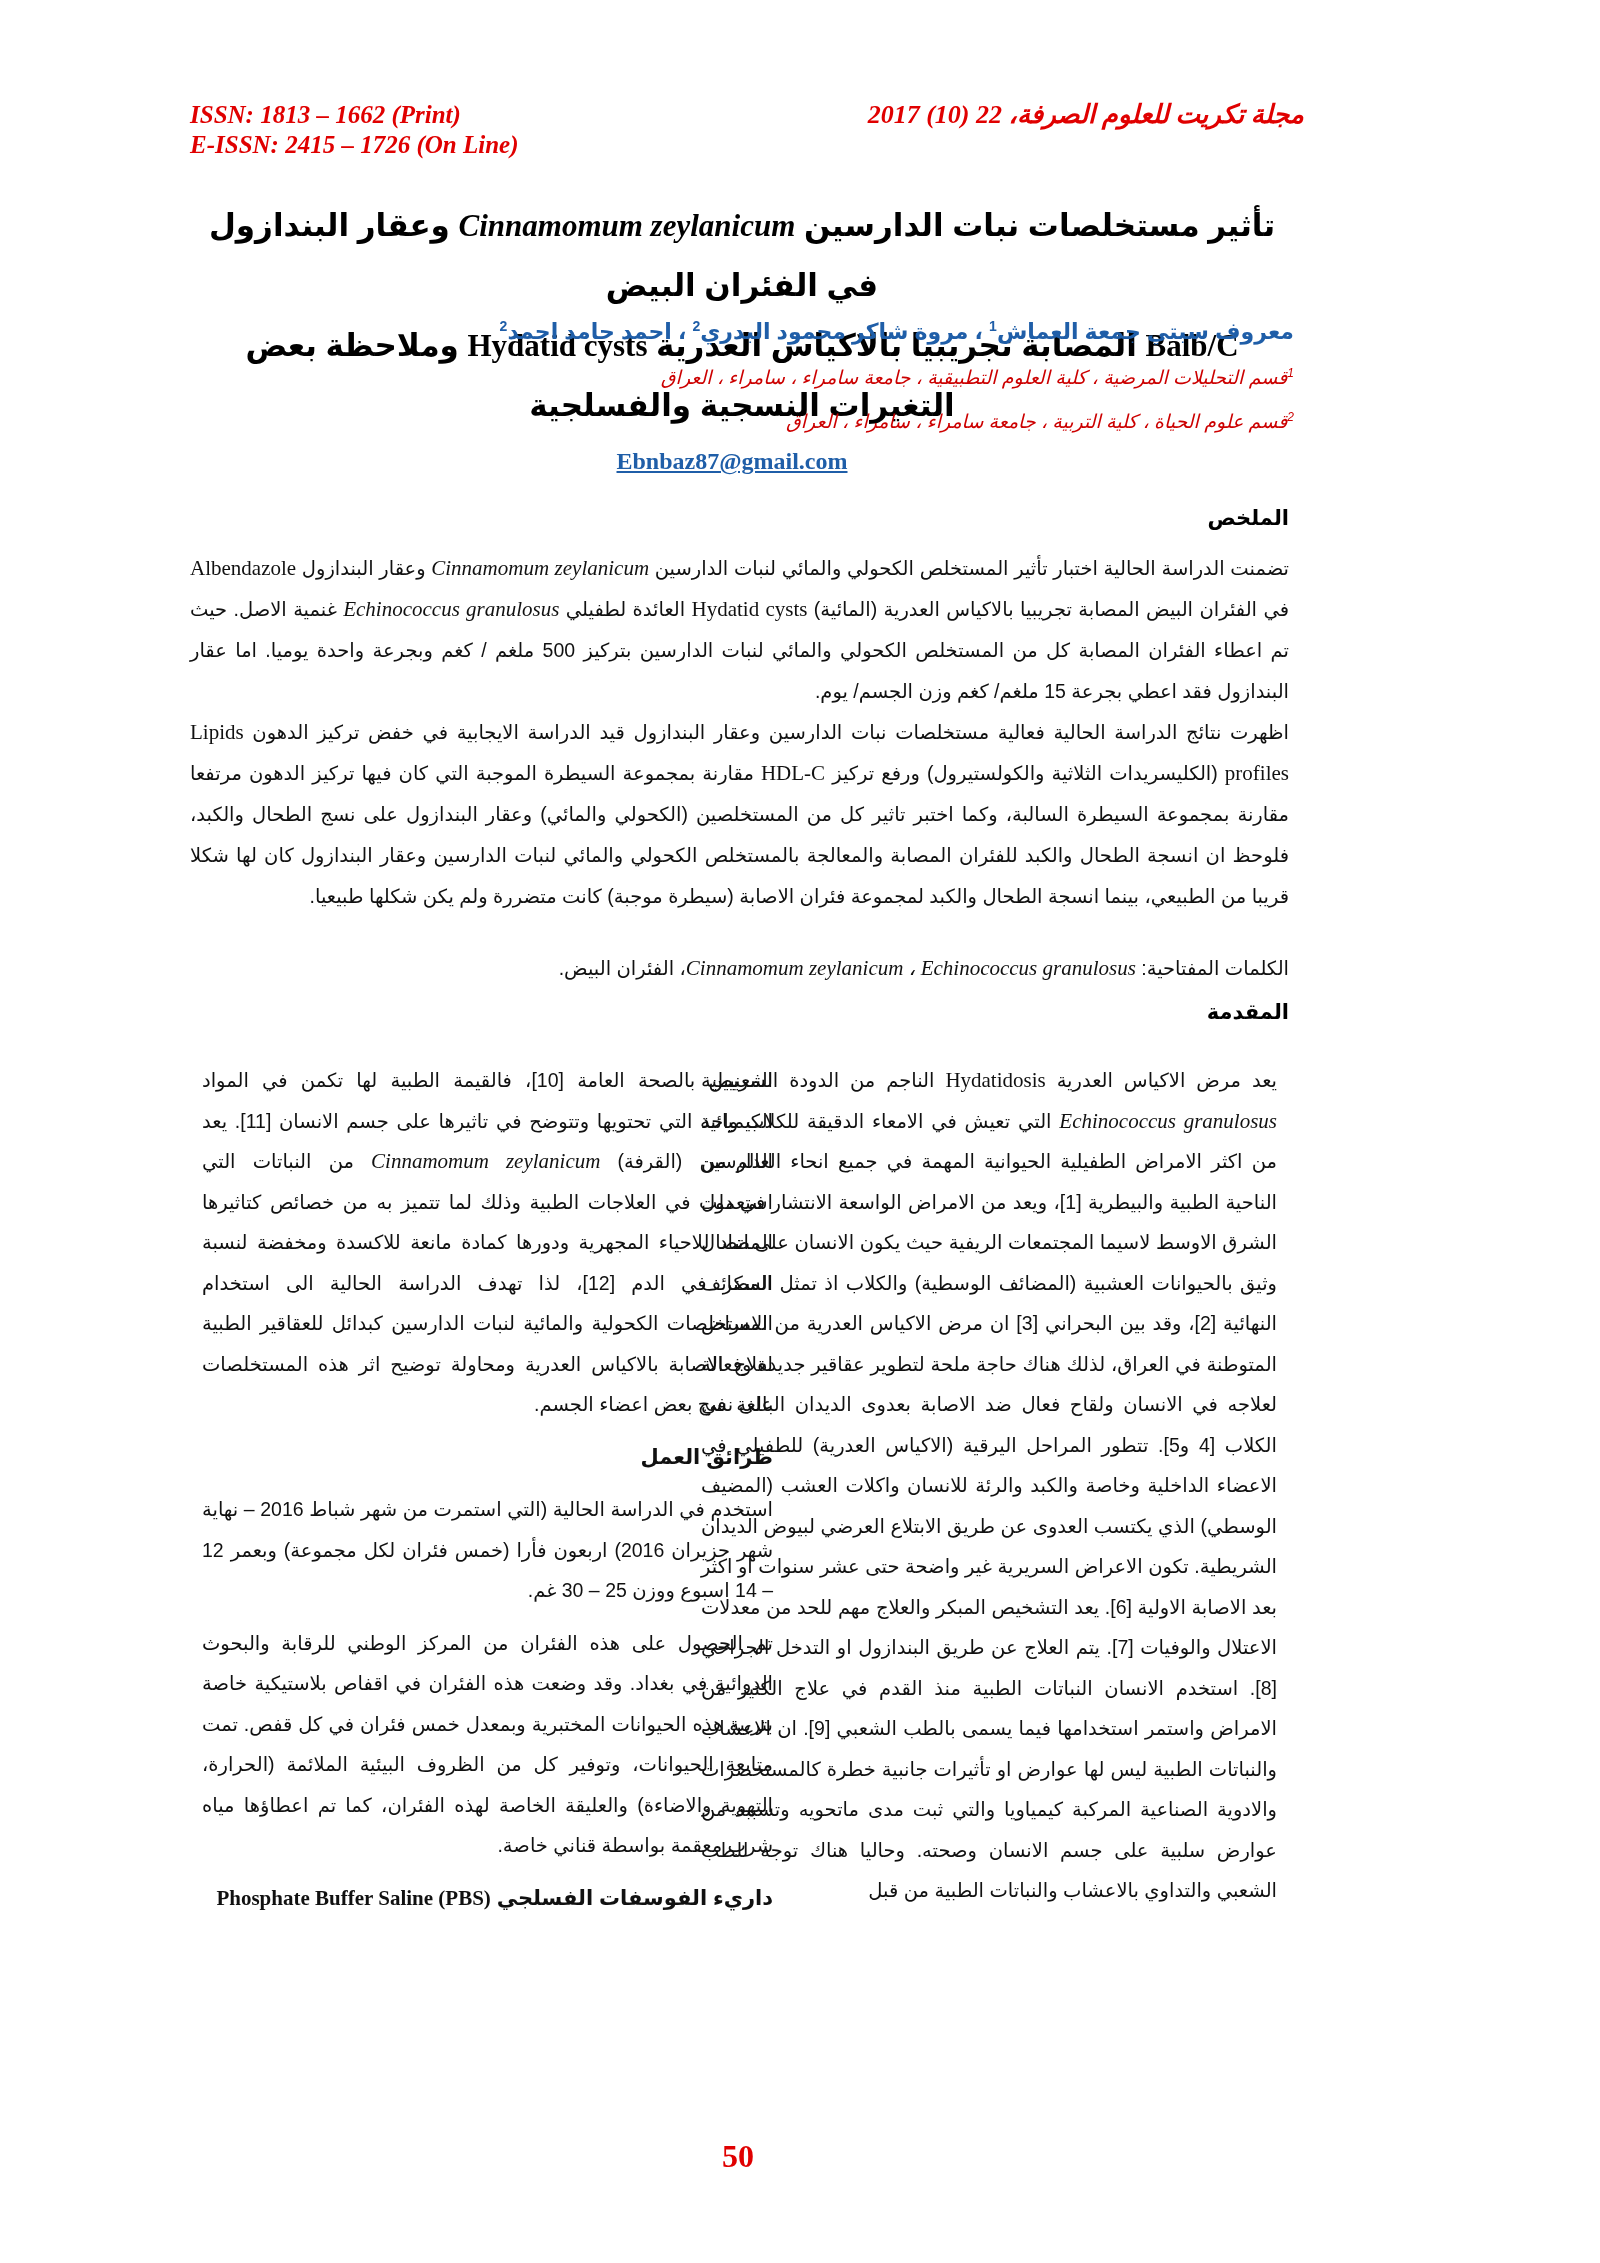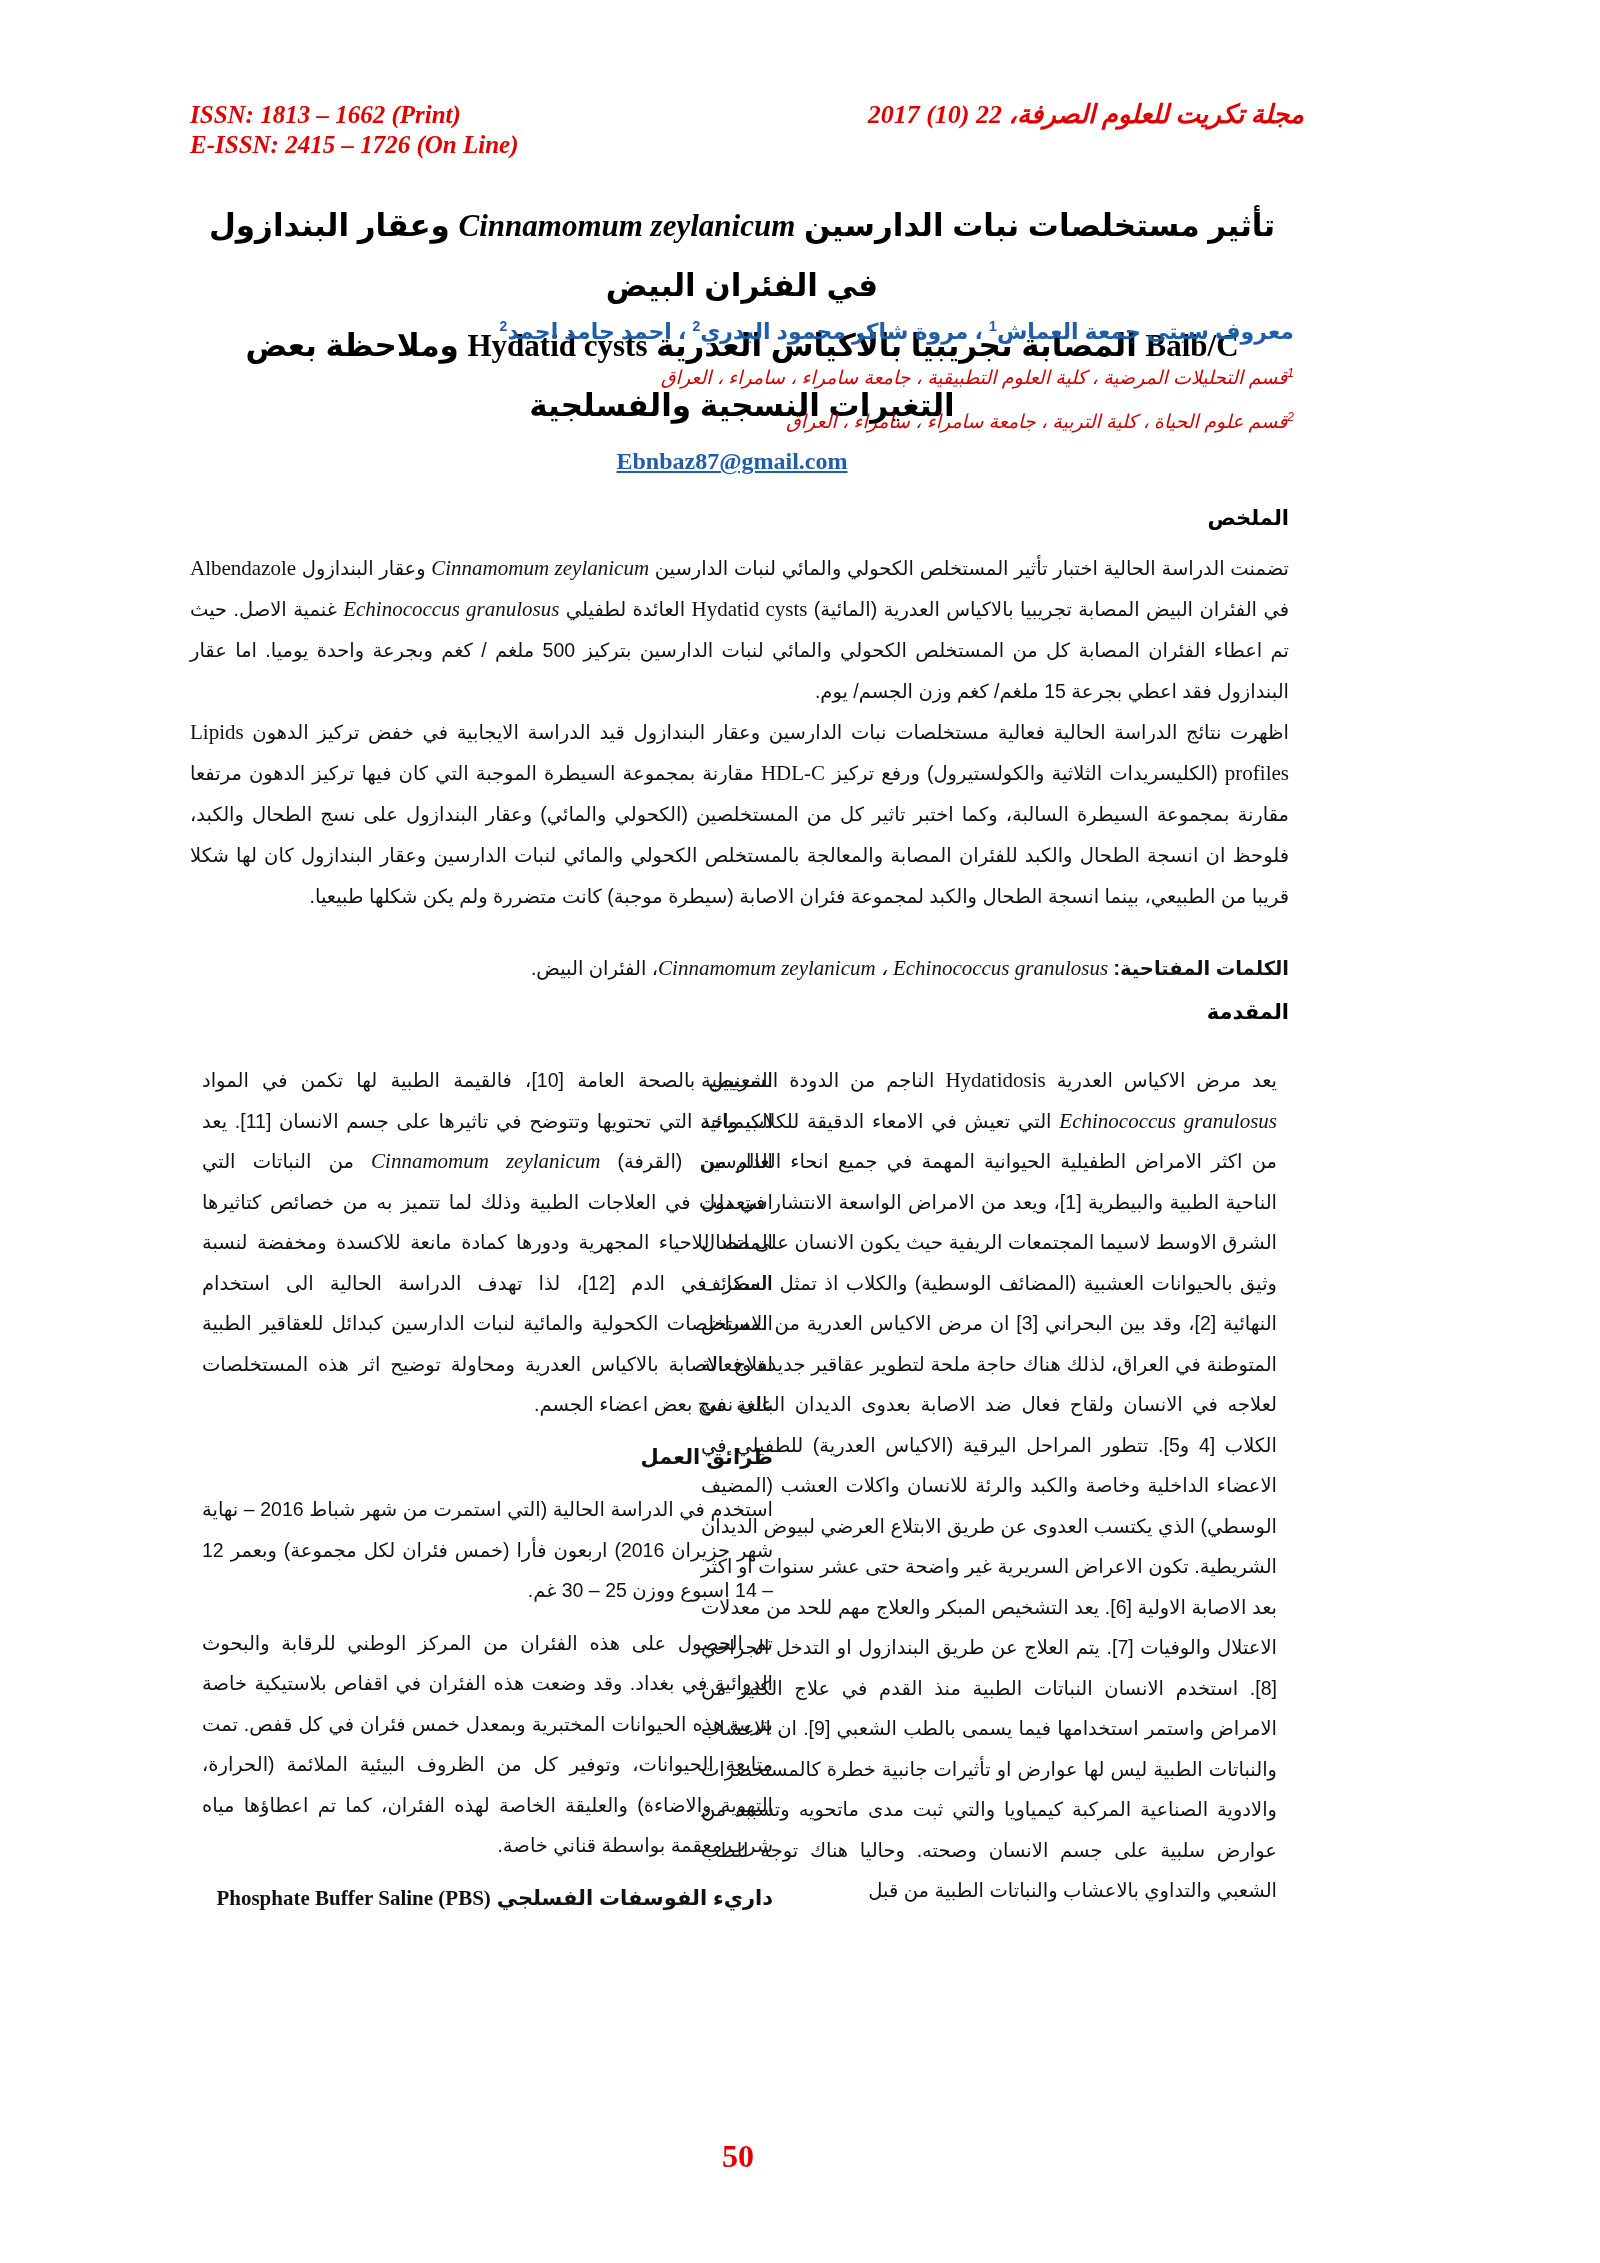--- a/index.html
+++ b/index.html
@@ -37,21 +37,21 @@
   .sec-head { position: absolute; direction: rtl; text-align: right; font-weight: bold;
               font-size: 21px; color: #000; }
   .abs-head { right: 175px; top: 506px; }
   .abstract { position: absolute; left: 190px; right: 175px; top: 548px; direction: rtl;
               text-align: justify; font-size: 19.5px; line-height: 41px; }
   .abstract p { margin: 0; }
   .abstract .it, .col .it, .keywords .it { font-family: "Liberation Serif", serif; font-style: italic; font-size: 21px; }
   .abstract .lat, .col .lat { font-family: "Liberation Serif", serif; font-size: 21px; }
   .keywords { position: absolute; right: 175px; left: 190px; top: 956px; direction: rtl;
               text-align: right; font-size: 19.5px; }
-  .keywords .kw-label { font-weight: bold; margin-top: 18px; }
+  .keywords .kw-label { font-weight: normal; margin-top: 18px; }
   .intro-head { right: 175px; top: 1000px; margin-left: 20px; }
 
   
   .col { position: absolute; top: 1048px; width: 600px; direction: rtl; text-align: justify;
          font-size: 19.5px; line-height: 40.5px; }
   .col p { margin: 12px; }
   .col-right { right: 175px; }
   .col-left { left: 190px; width: 595px; }
   .col .sub-head { font-weight: bold; font-size: 21px; }
   .col .pbs-lat { font-family: "Liberation Serif", serif; font-weight: bold; font-size: 21px; }

